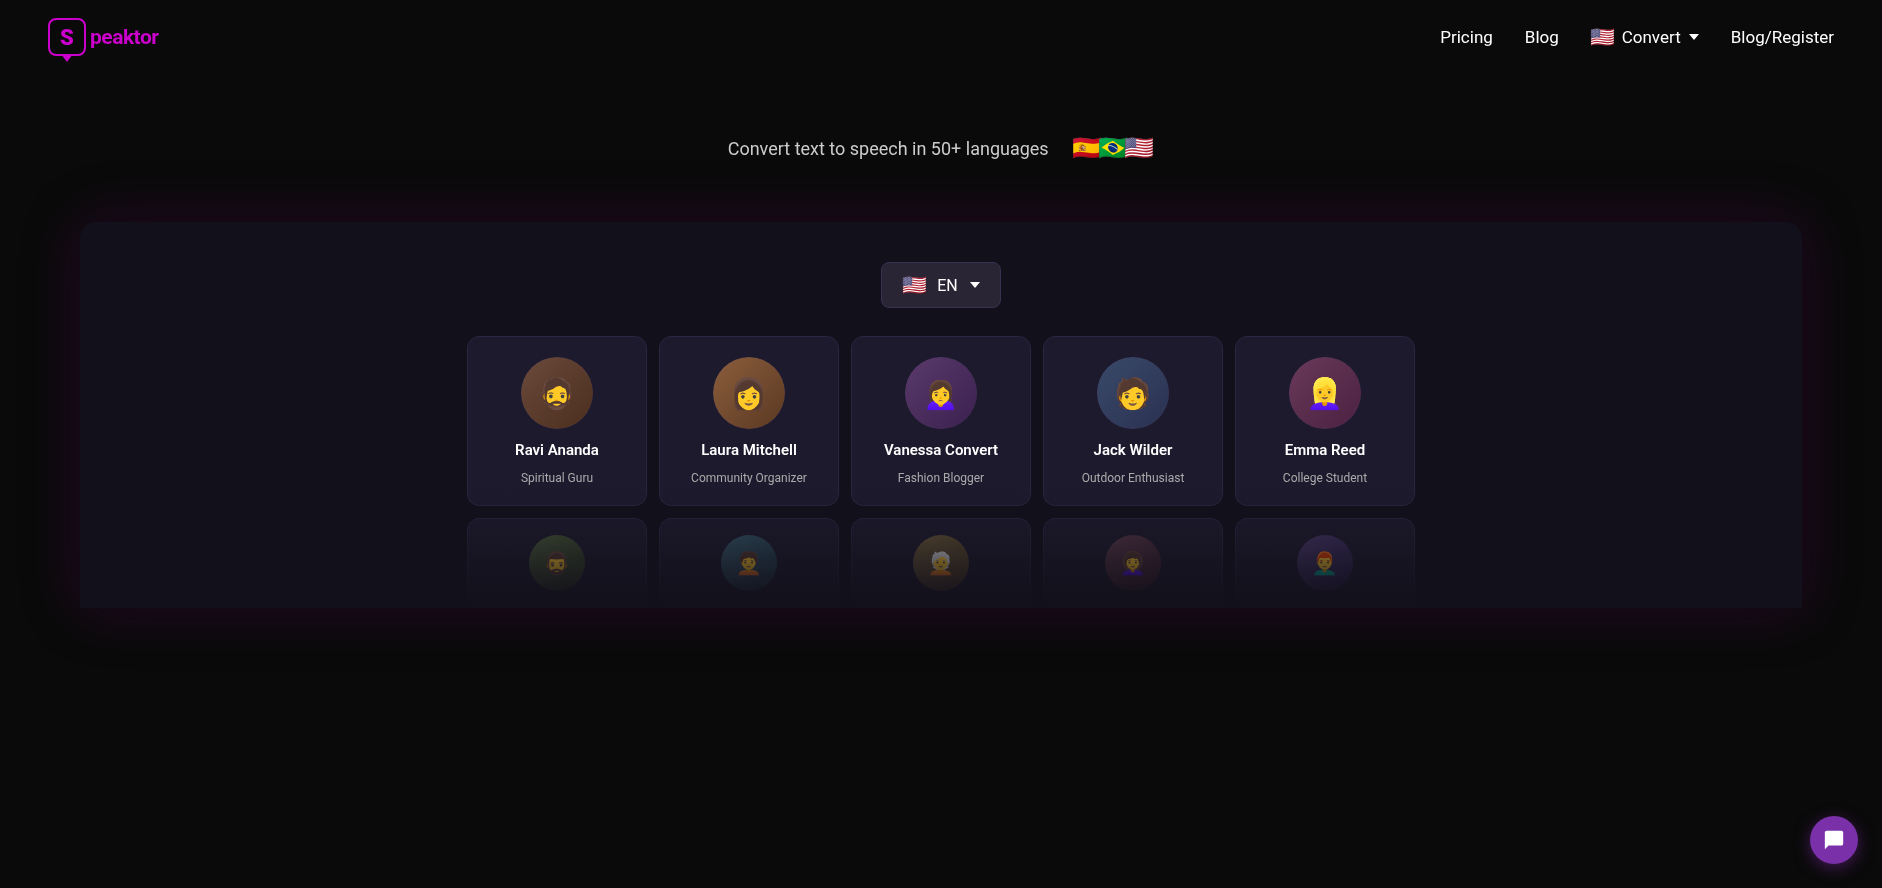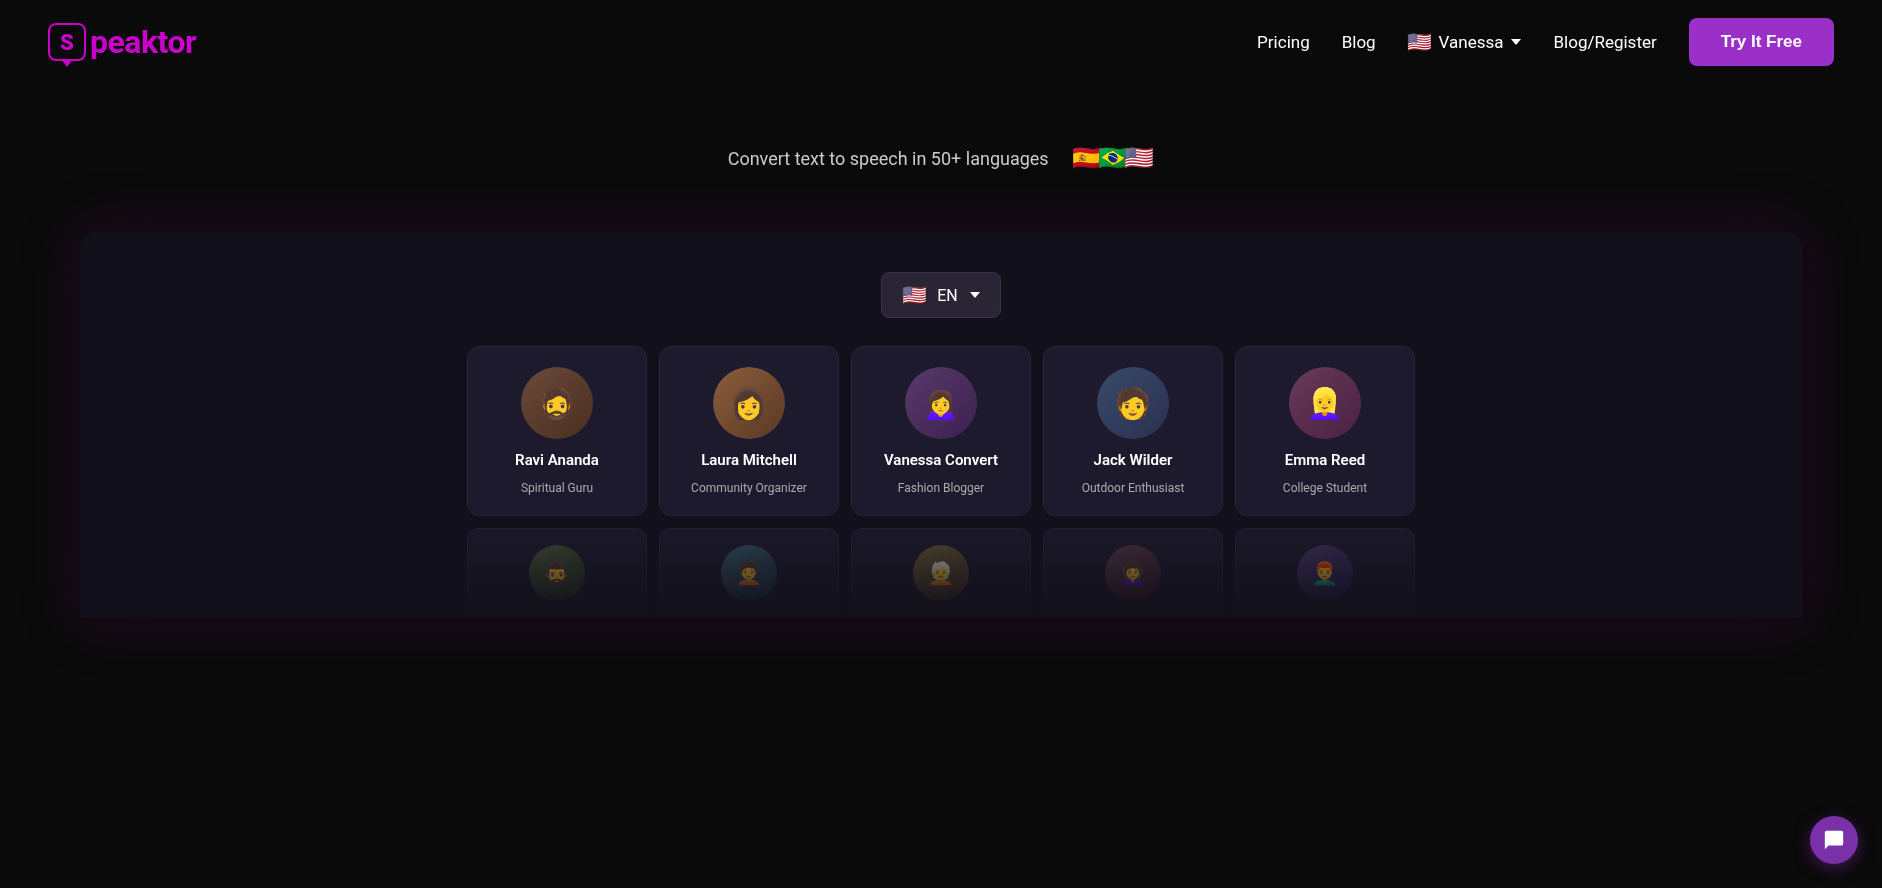--- a/index.html
+++ b/index.html
@@ -50,21 +50,21 @@
       left: 50%;
       transform: translateX(-50%);
       width: 0;
       height: 0;
       border-left: 6px solid transparent;
       border-right: 6px solid transparent;
       border-top: 8px solid #cc00cc;
     }
 
     .logo-text {
-      font-size: 32px;
+      font-size: 21px;
       font-weight: 700;
       color: #cc00cc;
       letter-spacing: -0.5px;
     }
 
     .nav-links {
       display: flex;
       align-items: center;
       gap: 32px;
     }
@@ -350,25 +350,24 @@
       <span>S</span>
     </div>
     <span class="logo-text">peaktor</span>
   </div>
 
   <div class="nav-links">
     <a class="nav-link">Pricing</a>
     <a class="nav-link">Blog</a>
     <div class="nav-lang">
       <span class="flag">🇺🇸</span>
-      <span>Vanessa</span>
+      <span>Convert</span>
       <span class="chevron-down"></span>
     </div>
     <a class="nav-link">Blog/Register</a>
-    <button class="try-free-btn">Try It Free</button>
   </div>
 </nav>
 
 <section class="hero">
   <div class="hero-subtitle">
     <span>Convert text to speech in 50+ languages</span>
     <div class="flag-group">
       <span>🇪🇸</span>
       <span>🇧🇷</span>
       <span>🇺🇸</span>

